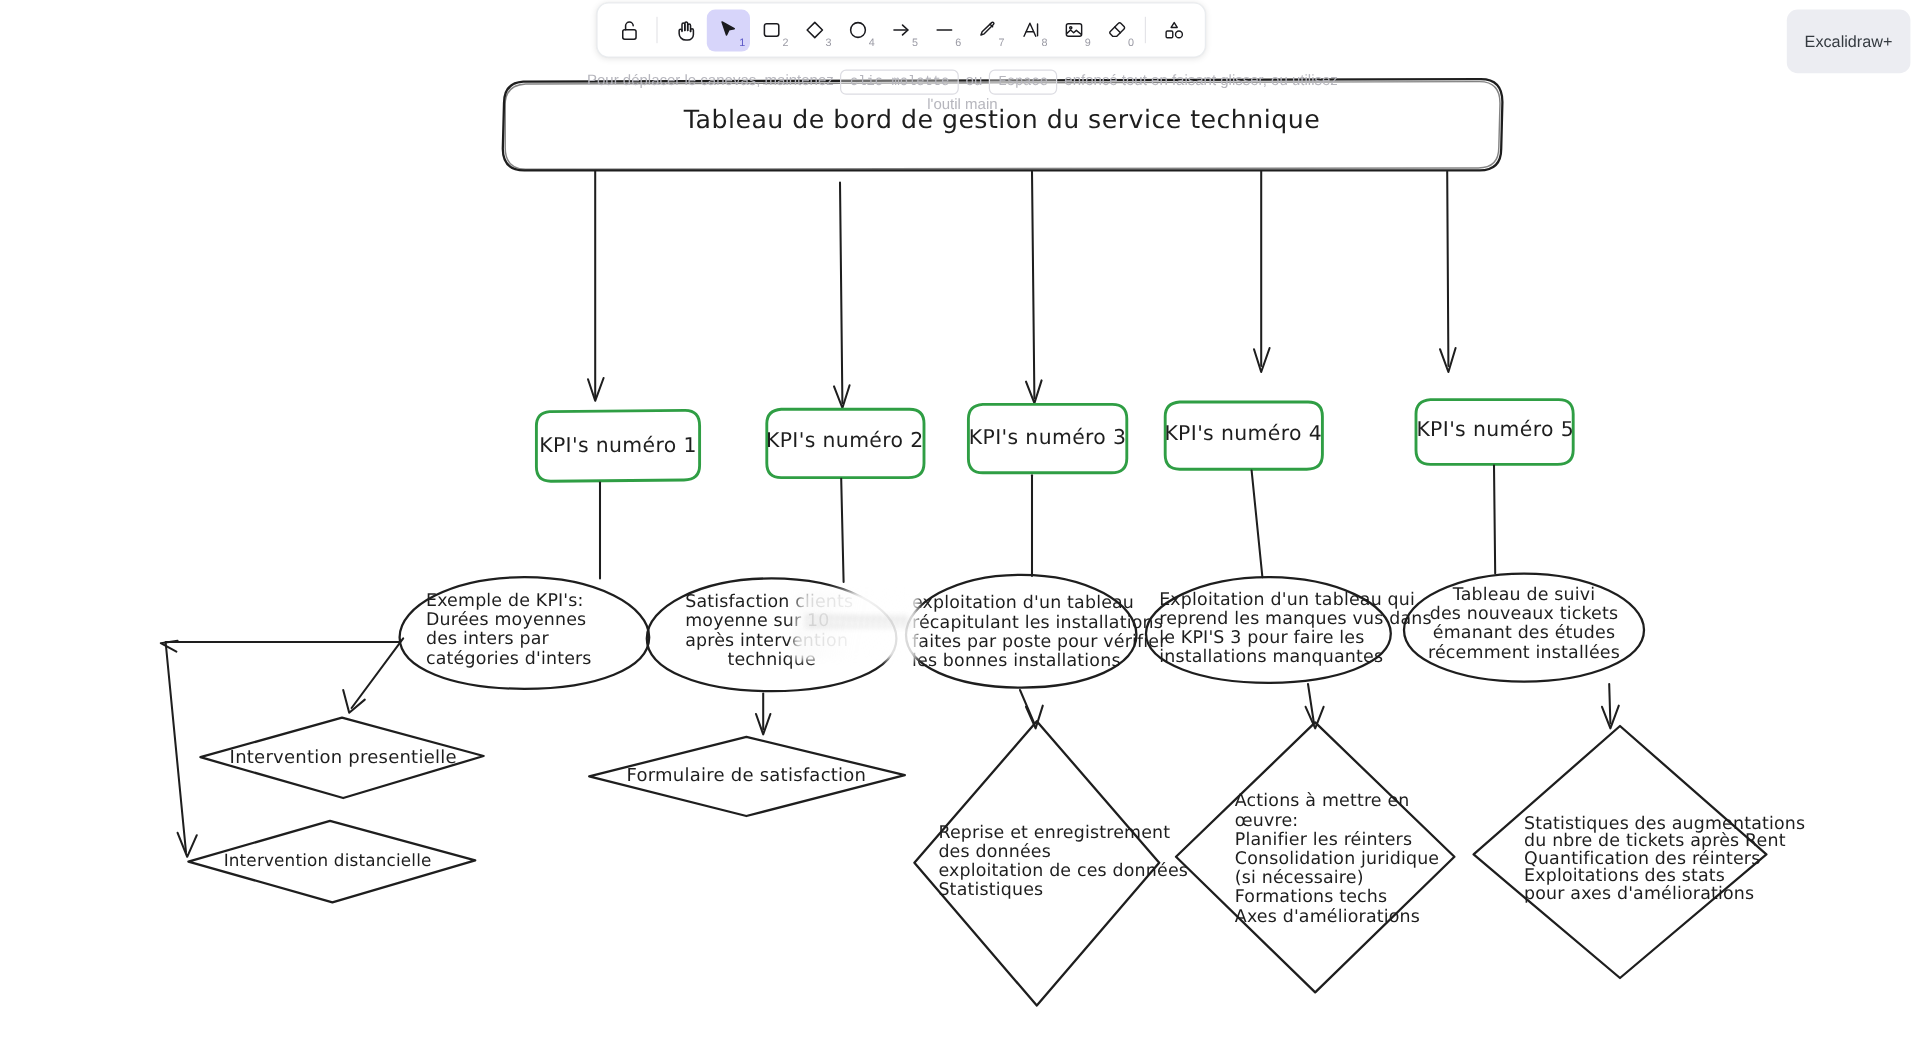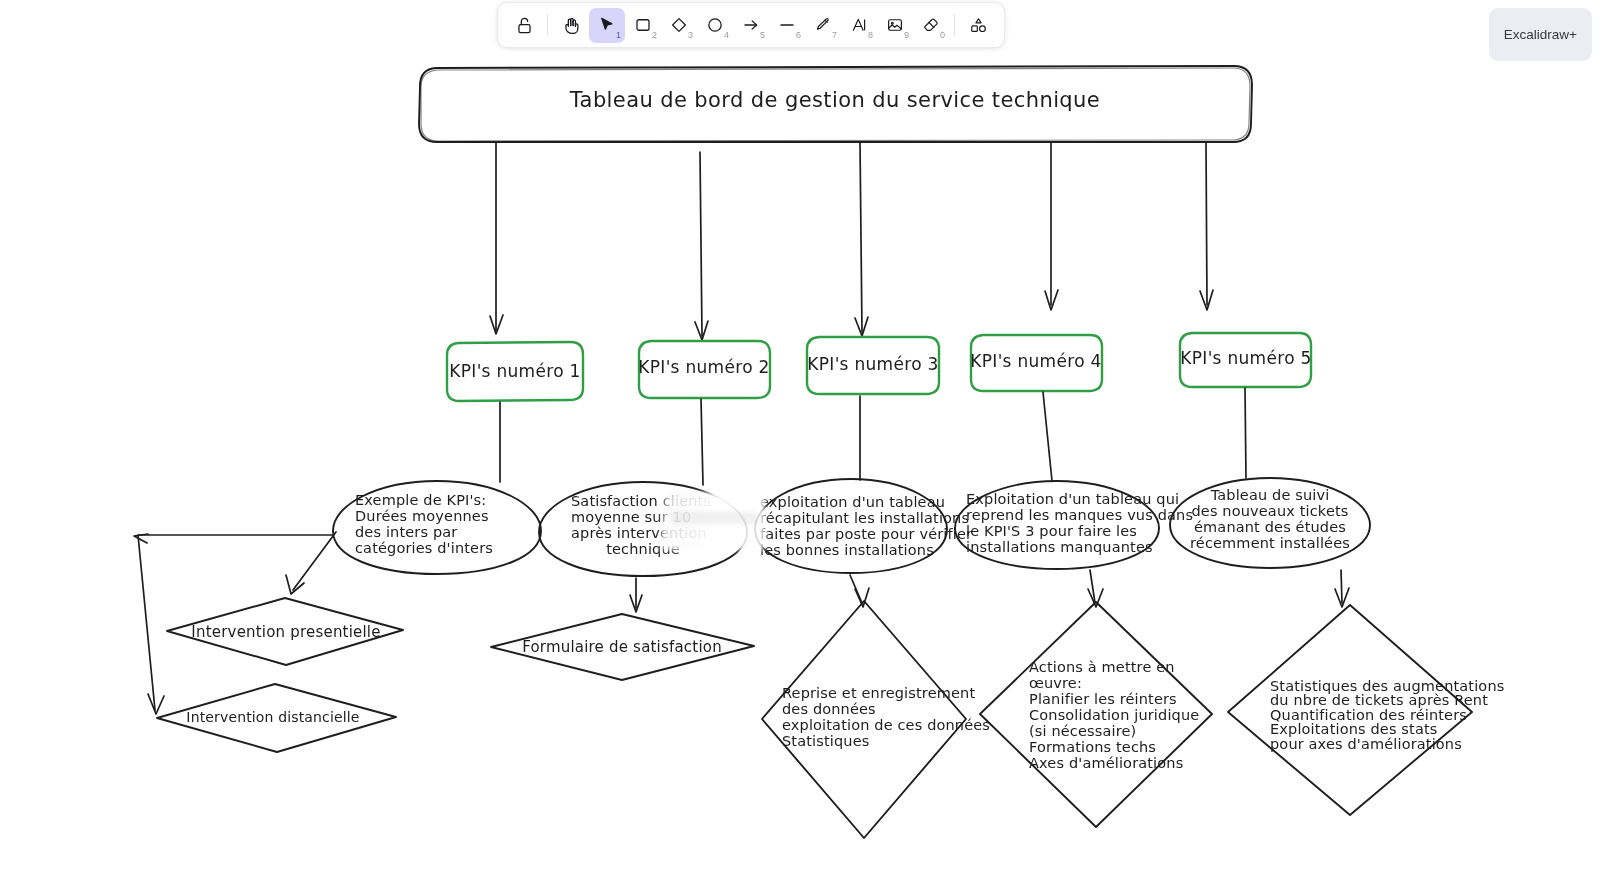--- a/index.html
+++ b/index.html
@@ -413,20 +413,28 @@
         <text class="shape-text body-text" x="1270" y="730" text-anchor="start">Exploitations des stats</text>
         <text class="shape-text body-text" x="1270" y="745" text-anchor="start">pour axes d'améliorations</text>
       </g>
 
     </svg>
 
     <div class="smudge" style="left:660px; top:492px; width:105px; height:58px;"></div>
     <div class="smudge-streak" style="left:672px; top:512px; width:86px; height:12px;"></div>
   </div>
 
+  <div id="hint">
+    <span>Pour déplacer le canevas, maintenez</span>
+    <span class="key">clic molette</span>
+    <span>ou</span>
+    <span class="key">Espace</span>
+    <span>enfoncé tout en faisant glisser, ou utilisez</span>
+    <div>l'outil main</div>
+  </div>
 
   <div id="toolbar">
 
     <div class="tool" title="lock">
       <svg width="19" height="19" viewBox="0 0 24 24" fill="none" stroke="currentColor" stroke-width="1.6" stroke-linecap="round" stroke-linejoin="round">
         <rect x="5" y="11" width="14" height="10" rx="2"></rect>
         <path d="M8 11V7a4 4 0 0 1 8 0"></path>
       </svg>
     </div>
 

